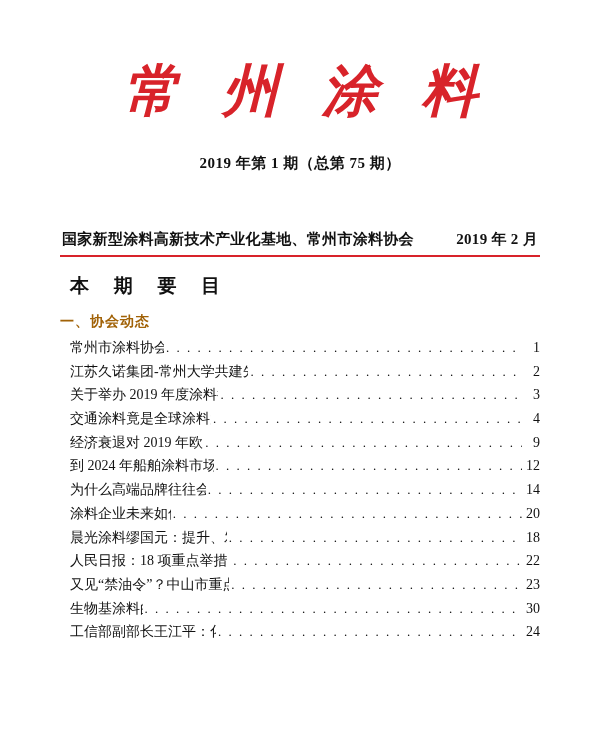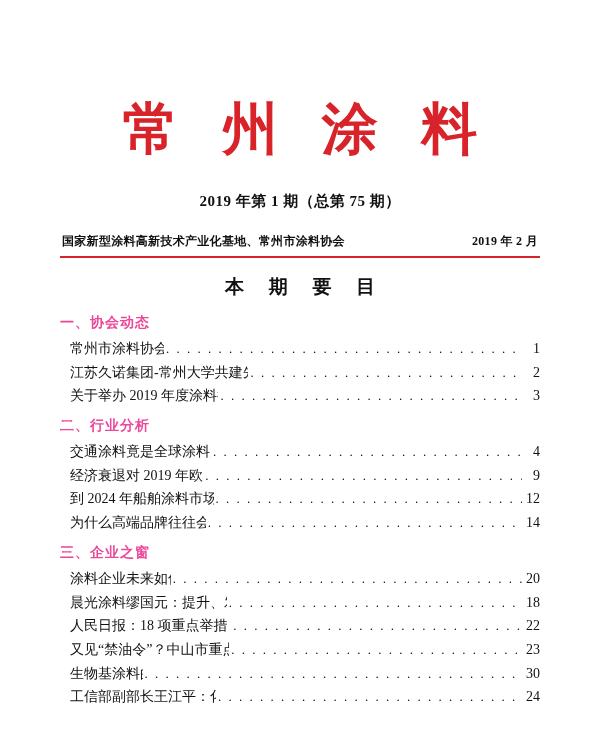--- a/index.html
+++ b/index.html
@@ -22,63 +22,65 @@
     padding: 0 60px;
   }
   .masthead {
     text-align: center;
     color: #d8232a;
     font-family: "DejaVu Serif", "Liberation Serif", serif;
     font-weight: bold;
     font-size: 56px;
     letter-spacing: 12px;
     line-height: 1;
-    padding-top: 100px;
+    padding-top: 62px;
     text-indent: 12px;
+    font-style: italic;
   }
   .issue-line {
     text-align: center;
     font-weight: bold;
     font-size: 15px;
     margin-top: 36px;
     letter-spacing: 0.5px;
     color: #111;
   }
   .pub-row {
     display: flex;
     justify-content: space-between;
     align-items: baseline;
     font-weight: bold;
-    font-size: 12px;
+    font-size: 15px;
     margin-top: 22px;
     padding: 0 2px;
   }
   .pub-left {
     letter-spacing: 0.3px;
   }
   .pub-right {
     letter-spacing: 0.3px;
     white-space: nowrap;
+    margin-top: 35px;
   }
   .rule {
     border: none;
     border-top: 2px solid #d8232a;
     margin: 6px 0 0 0;
   }
   .toc-title {
-    text-align: center;
+    text-align: left;
     font-weight: bold;
     font-size: 19px;
     letter-spacing: 10px;
     margin: 16px 0 14px 0;
     text-indent: 10px;
     color: #111;
   }
   .section-heading {
-    color: #ec4899;
+    color: #a16207;
     font-weight: bold;
     font-size: 14px;
     margin: 10px 0 6px 0;
     letter-spacing: 1px;
   }
   .toc-entry {
     display: flex;
     align-items: baseline;
     font-size: 14px;
     line-height: 1.55;
@@ -137,21 +139,20 @@
       <span class="etext">江苏久诺集团-常州大学共建先进涂料研发中心和学生实习基地</span>
       <span class="dots">. . . . . . . . . . . . . . . . . . . . . . . . . . . . . . . . . . . . . . . . . . . . . . . . . . . . . . . .</span>
       <span class="pg">2</span>
     </div>
     <div class="toc-entry">
       <span class="etext">关于举办 2019 年度涂料行业职业能力培训通知</span>
       <span class="dots">. . . . . . . . . . . . . . . . . . . . . . . . . . . . . . . . . . . . . . . . . . . . . . . . . . . . . . . .</span>
       <span class="pg">3</span>
     </div>
 
-    <div class="section-heading">二、行业分析</div>
     <div class="toc-entry">
       <span class="etext">交通涂料竟是全球涂料大国的软肋！何解？</span>
       <span class="dots">. . . . . . . . . . . . . . . . . . . . . . . . . . . . . . . . . . . . . . . . . . . . . . . . . . . . . . . .</span>
       <span class="pg">4</span>
     </div>
     <div class="toc-entry">
       <span class="etext">经济衰退对 2019 年欧洲涂料市场的影响</span>
       <span class="dots">. . . . . . . . . . . . . . . . . . . . . . . . . . . . . . . . . . . . . . . . . . . . . . . . . . . . . . . .</span>
       <span class="pg">9</span>
     </div>
@@ -159,21 +160,20 @@
       <span class="etext">到 2024 年船舶涂料市场规模将超 150 亿美元</span>
       <span class="dots">. . . . . . . . . . . . . . . . . . . . . . . . . . . . . . . . . . . . . . . . . . . . . . . . . . . . . . . .</span>
       <span class="pg">12</span>
     </div>
     <div class="toc-entry">
       <span class="etext">为什么高端品牌往往会被低端品牌并购？</span>
       <span class="dots">. . . . . . . . . . . . . . . . . . . . . . . . . . . . . . . . . . . . . . . . . . . . . . . . . . . . . . . .</span>
       <span class="pg">14</span>
     </div>
 
-    <div class="section-heading">三、企业之窗</div>
     <div class="toc-entry">
       <span class="etext">涂料企业未来如何站风口？</span>
       <span class="dots">. . . . . . . . . . . . . . . . . . . . . . . . . . . . . . . . . . . . . . . . . . . . . . . . . . . . . . . .</span>
       <span class="pg">20</span>
     </div>
     <div class="toc-entry">
       <span class="etext">晨光涂料缪国元：提升、发展、求变 才能收获满满</span>
       <span class="dots">. . . . . . . . . . . . . . . . . . . . . . . . . . . . . . . . . . . . . . . . . . . . . . . . . . . . . . . .</span>
       <span class="pg">18</span>
     </div>

